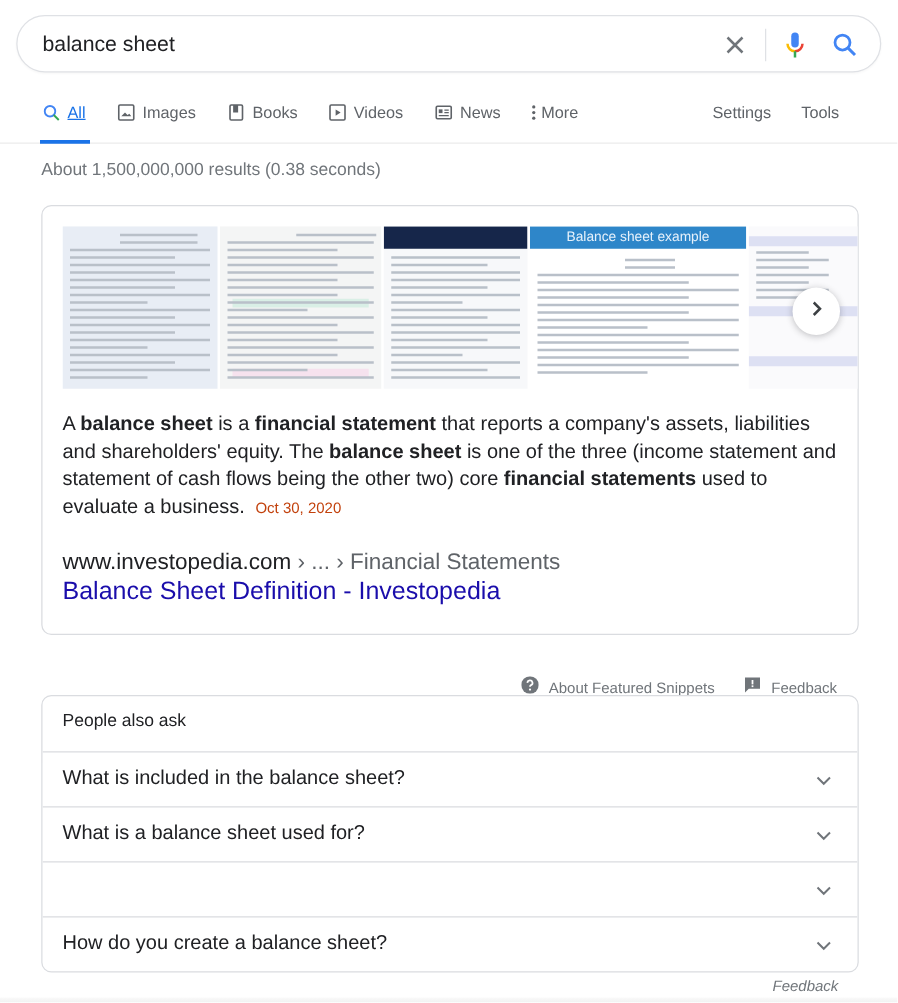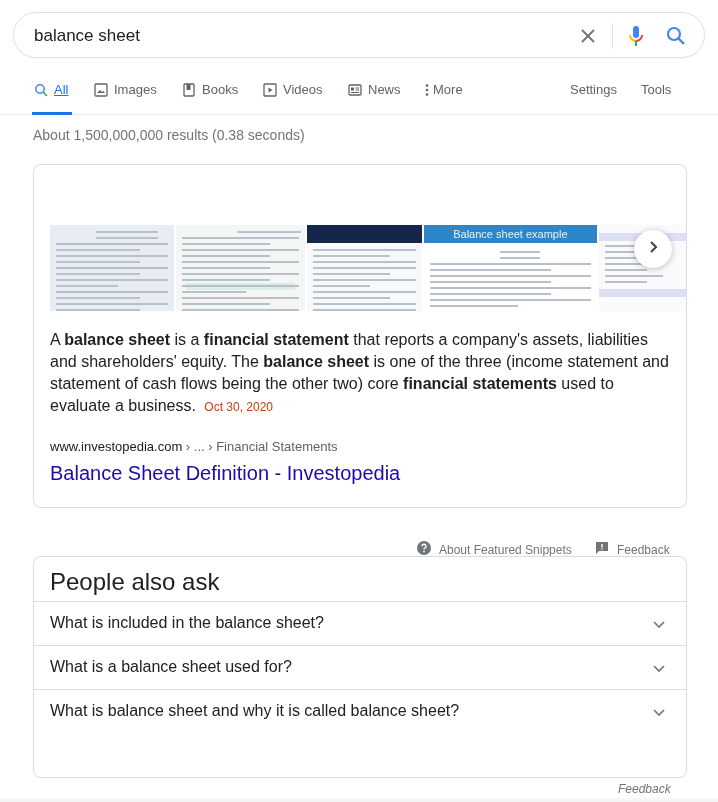--- a/index.html
+++ b/index.html
@@ -34,21 +34,21 @@
     }
     .tab-label { line-height: 20px; }
 
     .result-stats { position: absolute; left: 33px; top: 127px; font-size: 14px; color: #70757a; }
 
     .snippet-card {
       position: absolute; left: 33px; top: 164px; width: 654px; height: 344px;
       border: 1px solid #dadce0; border-radius: 8px; background: #fff; overflow: hidden;
     }
     .img-strip { position: absolute; left: 16px; top: 16px; height: 130px; width: 638px; display: flex; gap: 2px; overflow: hidden; }
-    .thumb { height: 144px; position: relative; overflow: hidden; cursor: pointer; margin-top: 44px; }
+    .thumb { height: 144px; position: relative; overflow: hidden; cursor: pointer; }
     .thumb.t1 { width: 125px; background: #e8edf5; }
     .thumb.t2 { width: 130px; background: #f4f5f5; }
     .thumb.t3 { width: 116px; background: #f7f8fa; }
     .thumb.t4 { width: 174px; background: #fff; }
     .thumb.t5 { width: 90px; background: #fafafc; }
     .lines { position: absolute; left: 6px; right: 6px; }
     .ln { height: 2px; background: #b9c0c9; margin-bottom: 4px; }
     .ln.short { width: 55%; }
     .ln.mid { width: 75%; }
     .t3 .hdr { position: absolute; left: 0; top: 0; right: 0; height: 18px; background: #16264a; }
@@ -66,35 +66,35 @@
       background: #fff; box-shadow: 0 1px 6px rgba(32,33,36,0.28); cursor: pointer;
       display: flex; align-items: center; justify-content: center;
     }
 
     .snippet-text {
       position: absolute; left: 16px; top: 164px; width: 625px; font-size: 16px; line-height: 22px; color: #202124;
     }
     .snippet-text b { font-weight: bold; }
     .snippet-date { font-size: 12px; color: #c2410c; margin-left: 4px; }
 
-    .cite { position: absolute; left: 16px; top: 274px; font-size: 13px; color: #202124; }
+    .cite { position: absolute; left: 16px; top: 274px; font-size: 18px; color: #202124; }
     .cite .crumb { color: #5f6368; }
     .result-title {
       position: absolute; left: 16px; top: 297px; font-size: 20px; color: #1a0dab; text-decoration: none; cursor: pointer;
     }
 
     .snippet-footer { position: absolute; left: 0; top: 510px; width: 718px; height: 22px; font-size: 12px; color: #70757a; margin-top: 28px; }
     .sf-about { position: absolute; left: 417px; top: 3px; display: flex; align-items: center; gap: 8px; cursor: pointer; }
     .sf-feedback { position: absolute; left: 595px; top: 3px; display: flex; align-items: center; gap: 8px; cursor: pointer; }
 
     .paa-card {
       position: absolute; left: 33px; top: 556px; width: 654px; height: 222px;
       border: 1px solid #dadce0; border-radius: 8px; background: #fff; overflow: hidden;
     }
-    .paa-title { position: absolute; left: 16px; top: 11px; font-size: 24px; color: #202124; }
+    .paa-title { position: absolute; left: 16px; top: 11px; font-size: 14px; color: #202124; }
     .paa-q {
       position: absolute; left: 0; width: 652px; height: 44px; border-top: 1px solid #dadce0; cursor: pointer; text-align: right;
     }
     .paa-q-text { position: absolute; left: 16px; top: 12px; font-size: 16px; color: #202124; }
     .paa-q-chev { position: absolute; right: 20px; top: 15px; width: 14px; height: 14px; }
 
     .paa-feedback {
       position: absolute; left: 618px; top: 782px; font-size: 12px; font-style: italic; color: #70757a; cursor: pointer;
     }
     .bottom-fade { position: absolute; left: 0; top: 798px; width: 718px; height: 4px; background: linear-gradient(#fafafa,#f1f1f1); }
@@ -358,21 +358,28 @@
   </div>
   <div class="paa-q" style="top:88px">
     <span class="paa-q-text">What is a balance sheet used for?</span>
     <span class="paa-q-chev">
       <svg width="14" height="14" viewBox="0 0 14 14">
           <path d="M2 5 L7 10 L12 5" stroke="#70757a" stroke-width="1.6" fill="none"></path>
         </svg>
     </span>
   </div>
   <div class="paa-q" style="top:132px">
-    <span class="paa-q-text">What is balance sheet and why it is called balance sheet?</span>
+    <span class="paa-q-chev">
+      <svg width="14" height="14" viewBox="0 0 14 14">
+          <path d="M2 5 L7 10 L12 5" stroke="#70757a" stroke-width="1.6" fill="none"></path>
+        </svg>
+    </span>
+  </div>
+  <div class="paa-q" style="top:176px">
+    <span class="paa-q-text">How do you create a balance sheet?</span>
     <span class="paa-q-chev">
       <svg width="14" height="14" viewBox="0 0 14 14">
           <path d="M2 5 L7 10 L12 5" stroke="#70757a" stroke-width="1.6" fill="none"></path>
         </svg>
     </span>
   </div>
 </div>
 
 <div class="paa-feedback">Feedback</div>
 <div class="bottom-fade"></div>

